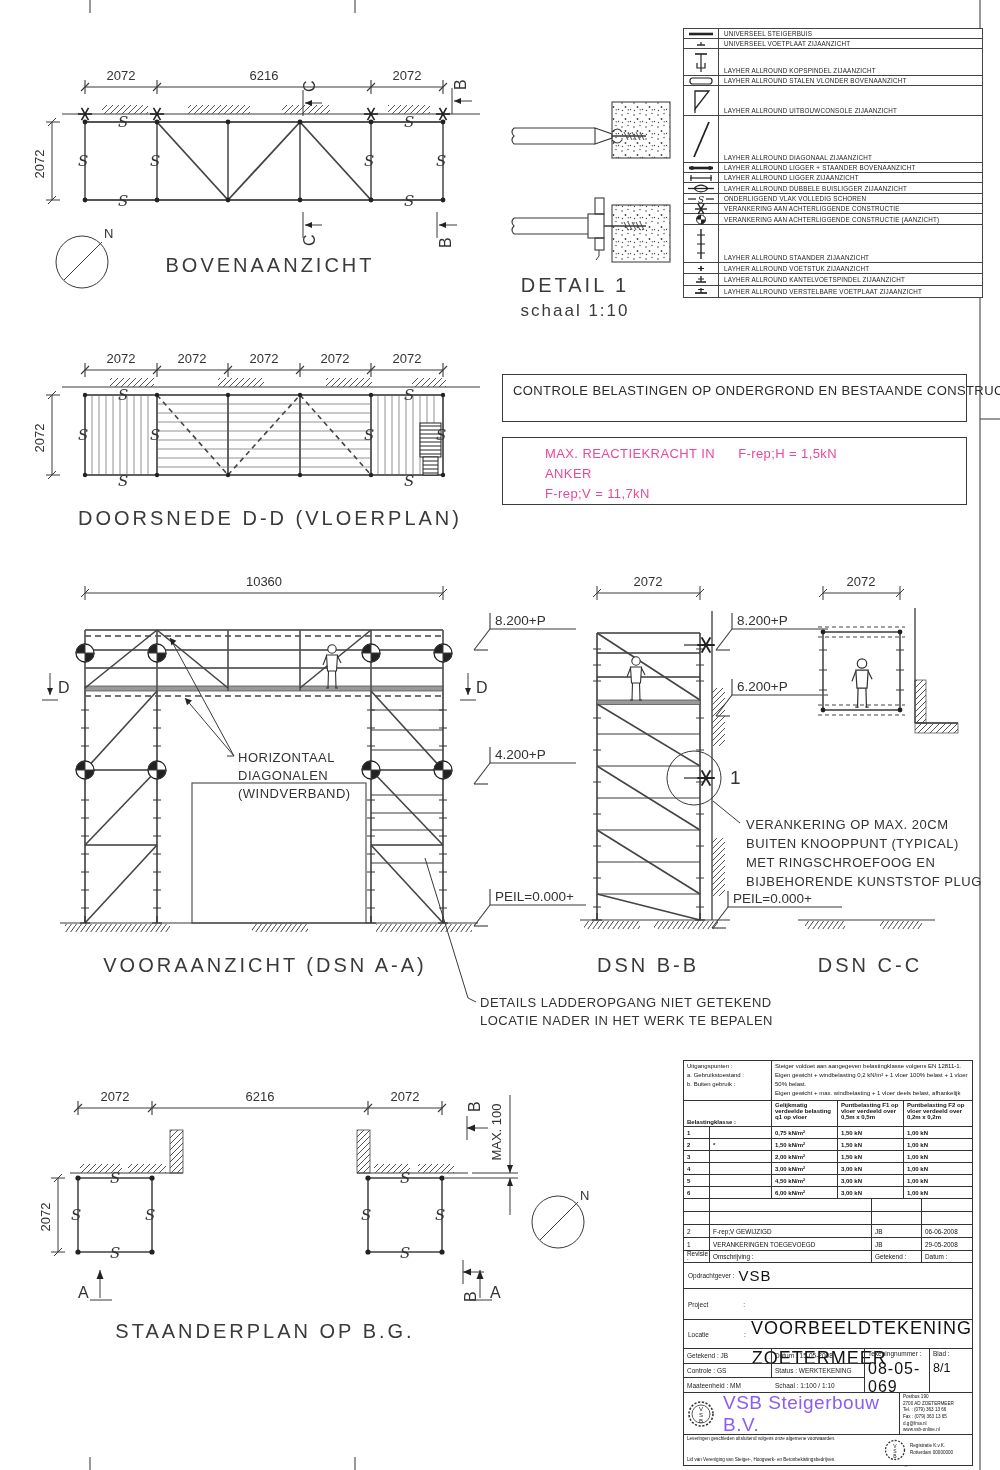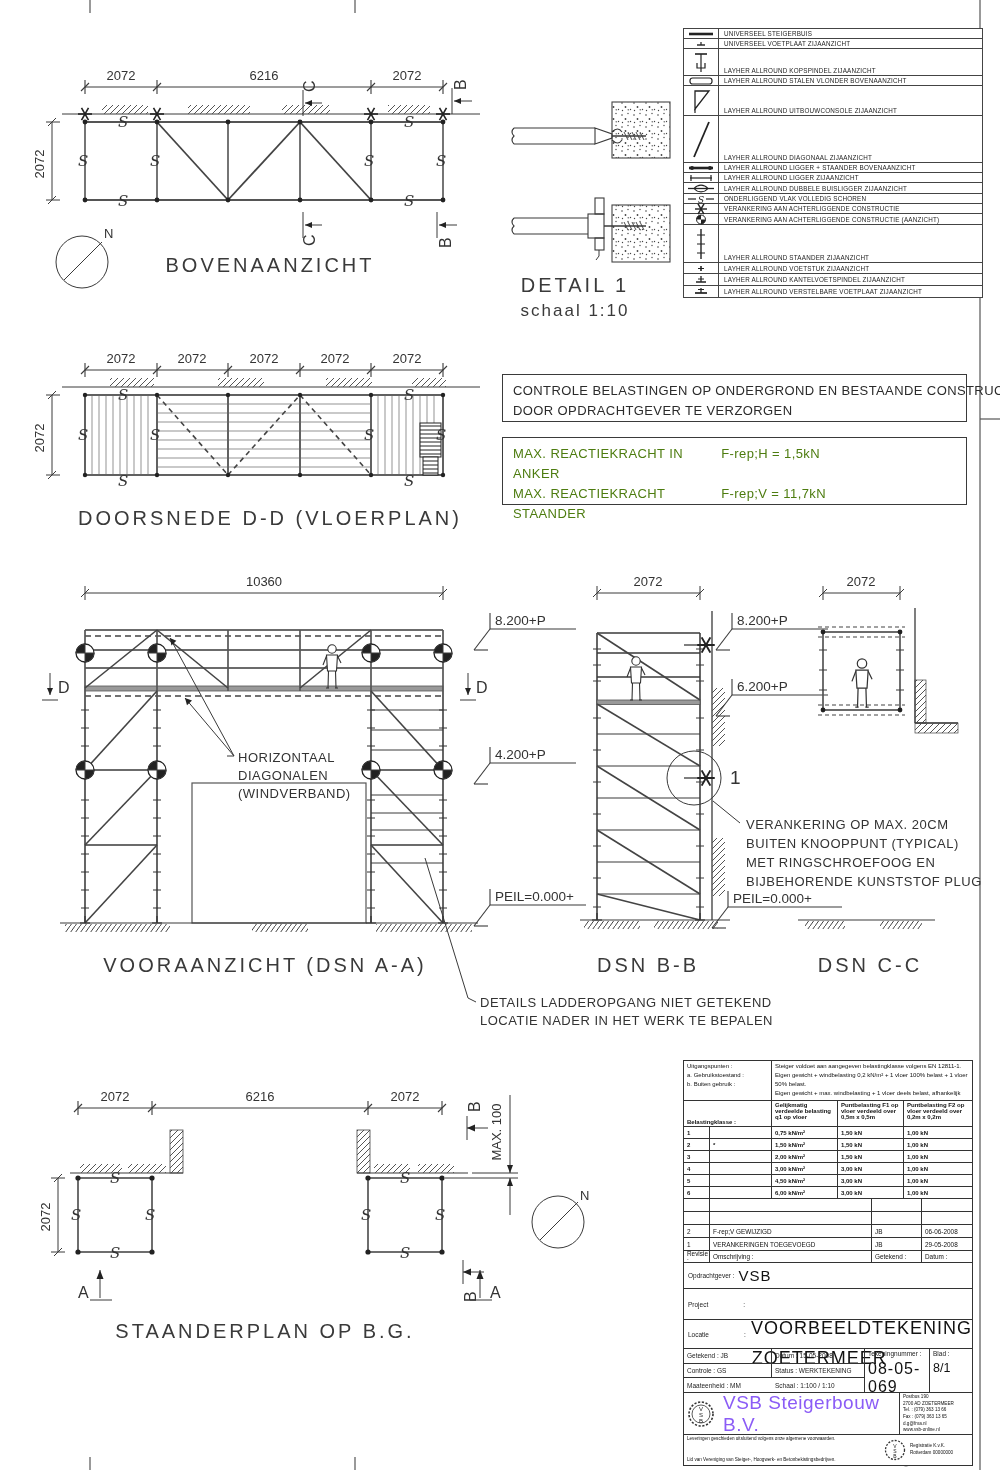--- a/index.html
+++ b/index.html
@@ -18,21 +18,21 @@
   #legend{left:683px;top:28px;width:298px;border:1px solid #444;background:#fff;}
   .lrow{display:flex;align-items:center;border-bottom:1px solid #444;box-sizing:border-box;}
   .lrow:last-child{border-bottom:none;}
   .lrow.tall{align-items:flex-end;}
   .lsym{width:34px;align-self:stretch;border-right:1px solid #444;display:flex;align-items:center;justify-content:center;flex:none;}
   .lrow.tall .lsym{align-items:center;}
   .llab{font-size:6.3px;letter-spacing:0.2px;padding:1px 0 1px 5px;color:#1d1d1d;white-space:nowrap;}
   
   .notebox{border:1.6px solid #3a3a3a;background:#fff;padding:6px 10px;box-sizing:border-box;}
   .noteline{font-size:13px;letter-spacing:0.4px;line-height:1.55;color:#2b2b2b;white-space:nowrap;}
-  .noterow{display:flex;font-size:13px;letter-spacing:0.4px;line-height:1.55;color:#4d7c0f;}
+  .noterow{display:flex;font-size:13px;letter-spacing:0.4px;line-height:1.55;color:#ec4899;margin-left:32px;}
   .noterow .nl{width:47%;}
   
   #tblock{left:683px;top:1060px;width:290px;background:#fff;font-size:6px;color:#111;}
   .tb{border:1px solid #333;box-sizing:border-box;}
   .row{display:flex;box-sizing:border-box;}
   .cell{box-sizing:border-box;border-right:1px solid #333;padding:1px 3px;overflow:hidden;}
   .cell:last-child{border-right:none;}
   .bb{border-bottom:1px solid #333;}
   .small{font-size:6px;line-height:1.5;}
   .tiny{font-size:4.6px;line-height:1.45;}
@@ -943,29 +943,27 @@
             <line x1="9" y1="6" x2="21" y2="6" stroke="#222" stroke-width="1.7"></line>
             <line x1="12" y1="2.5" x2="18" y2="2.5" stroke="#222" stroke-width="1"></line>
           </svg>
         </div>
         <span class="llab">LAYHER ALLROUND VERSTELBARE VOETPLAAT ZIJAANZICHT</span>
       </div>
     </div>
 
 <div class="abs notebox" style="left:502px;top:374px;width:465px;height:48px">
   <div class="noteline">CONTROLE BELASTINGEN OP ONDERGROND EN BESTAANDE CONSTRUCTIE</div>
-  <div class="noteline">DOOR OPDRACHTGEVER TE VERZORGEN</div>
 </div>
 <div class="abs notebox" style="left:502px;top:437px;width:465px;height:68px">
   <div class="noterow">
     <span class="nl">MAX. REACTIEKRACHT IN ANKER</span>
     <span>F-rep;H = 1,5kN</span>
   </div>
   <div class="noterow">
-    <span class="nl">MAX. REACTIEKRACHT STAANDER</span>
     <span>F-rep;V = 11,7kN</span>
   </div>
 </div>
 
 <div id="tblock" class="abs tb">
 
   <div class="row bb" style="height:40px">
     <div class="cell" style="width:88px">
       <div class="small">Uitgangspunten :</div>
       <div class="small">a. Gebruikstoestand :</div>

